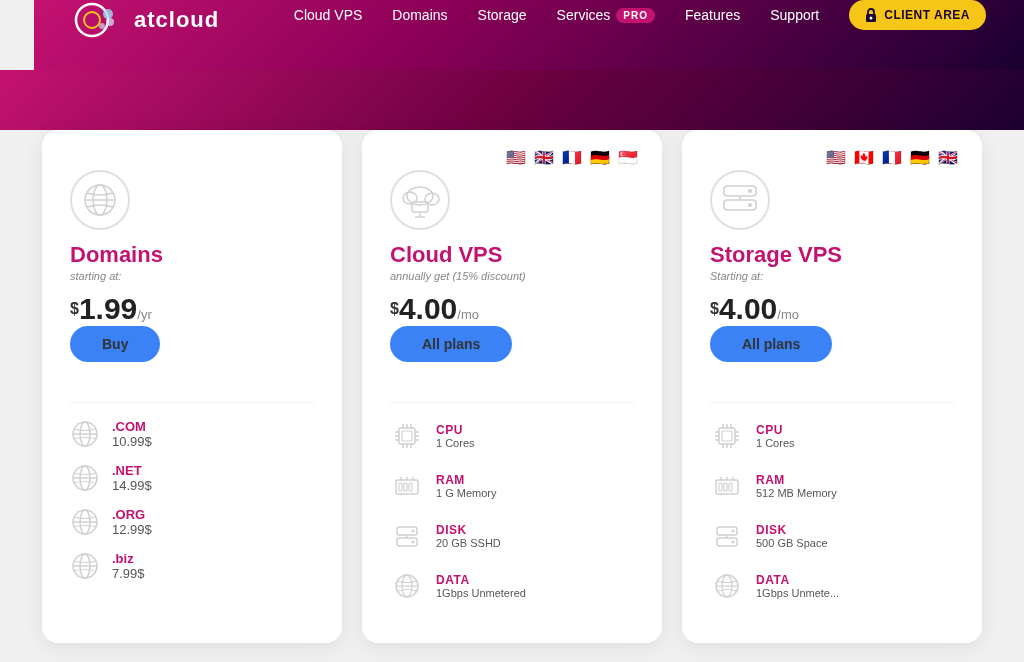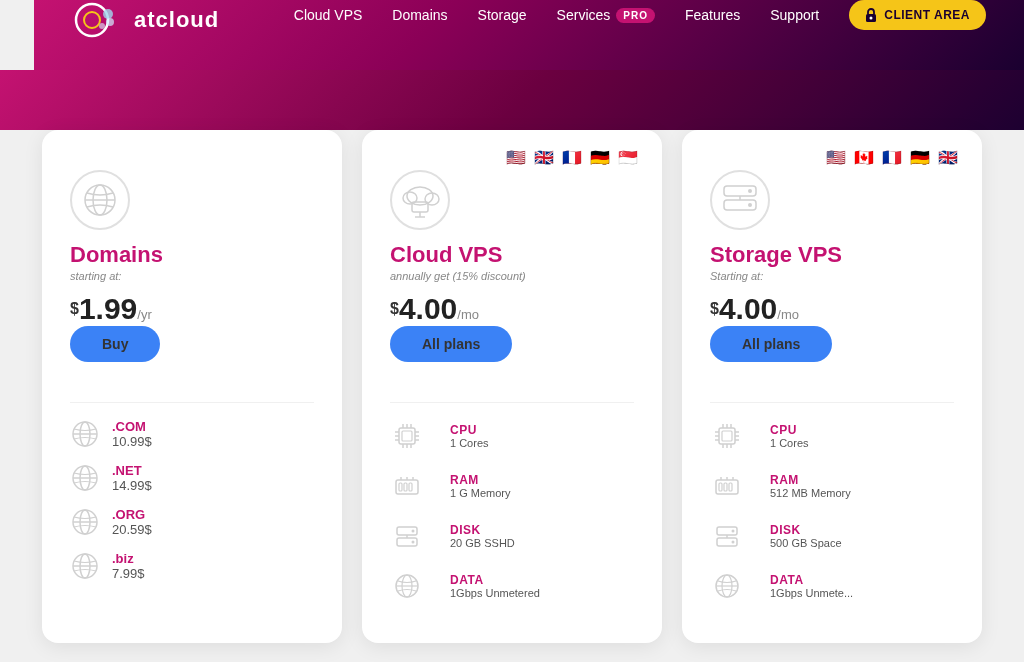--- a/index.html
+++ b/index.html
@@ -207,21 +207,21 @@
     }
     .domain-price {
       color: #555;
       font-size: 13px;
     }
 
     
     .spec-item {
       display: flex;
       align-items: center;
-      gap: 26px;
+      gap: 12px;
       margin-bottom: 16px;
     }
     .spec-icon {
       width: 34px;
       height: 34px;
       flex-shrink: 0;
       display: flex;
       align-items: center;
       justify-content: center;
     }
@@ -329,21 +329,21 @@
           <div class="domain-item">
     <svg class="domain-icon" viewBox="0 0 30 30" xmlns="http://www.w3.org/2000/svg">
       <circle cx="15" cy="15" r="12" fill="none" stroke="#d0d0d0" stroke-width="1.5"></circle>
       <ellipse cx="15" cy="15" rx="5" ry="12" fill="none" stroke="#d0d0d0" stroke-width="1.5"></ellipse>
       <line x1="3" y1="15" x2="27" y2="15" stroke="#d0d0d0" stroke-width="1.5"></line>
       <path d="M4 10 Q15 13 26 10" fill="none" stroke="#d0d0d0" stroke-width="1.2"></path>
       <path d="M4 20 Q15 17 26 20" fill="none" stroke="#d0d0d0" stroke-width="1.2"></path>
     </svg>
     <div class="domain-info">
       <div class="domain-ext">.ORG</div>
-      <div class="domain-price">20.59$</div>
+      <div class="domain-price">12.99$</div>
     </div>
   </div>
           <div class="domain-item">
     <svg class="domain-icon" viewBox="0 0 30 30" xmlns="http://www.w3.org/2000/svg">
       <circle cx="15" cy="15" r="12" fill="none" stroke="#d0d0d0" stroke-width="1.5"></circle>
       <ellipse cx="15" cy="15" rx="5" ry="12" fill="none" stroke="#d0d0d0" stroke-width="1.5"></ellipse>
       <line x1="3" y1="15" x2="27" y2="15" stroke="#d0d0d0" stroke-width="1.5"></line>
       <path d="M4 10 Q15 13 26 10" fill="none" stroke="#d0d0d0" stroke-width="1.2"></path>
       <path d="M4 20 Q15 17 26 20" fill="none" stroke="#d0d0d0" stroke-width="1.2"></path>
     </svg>

